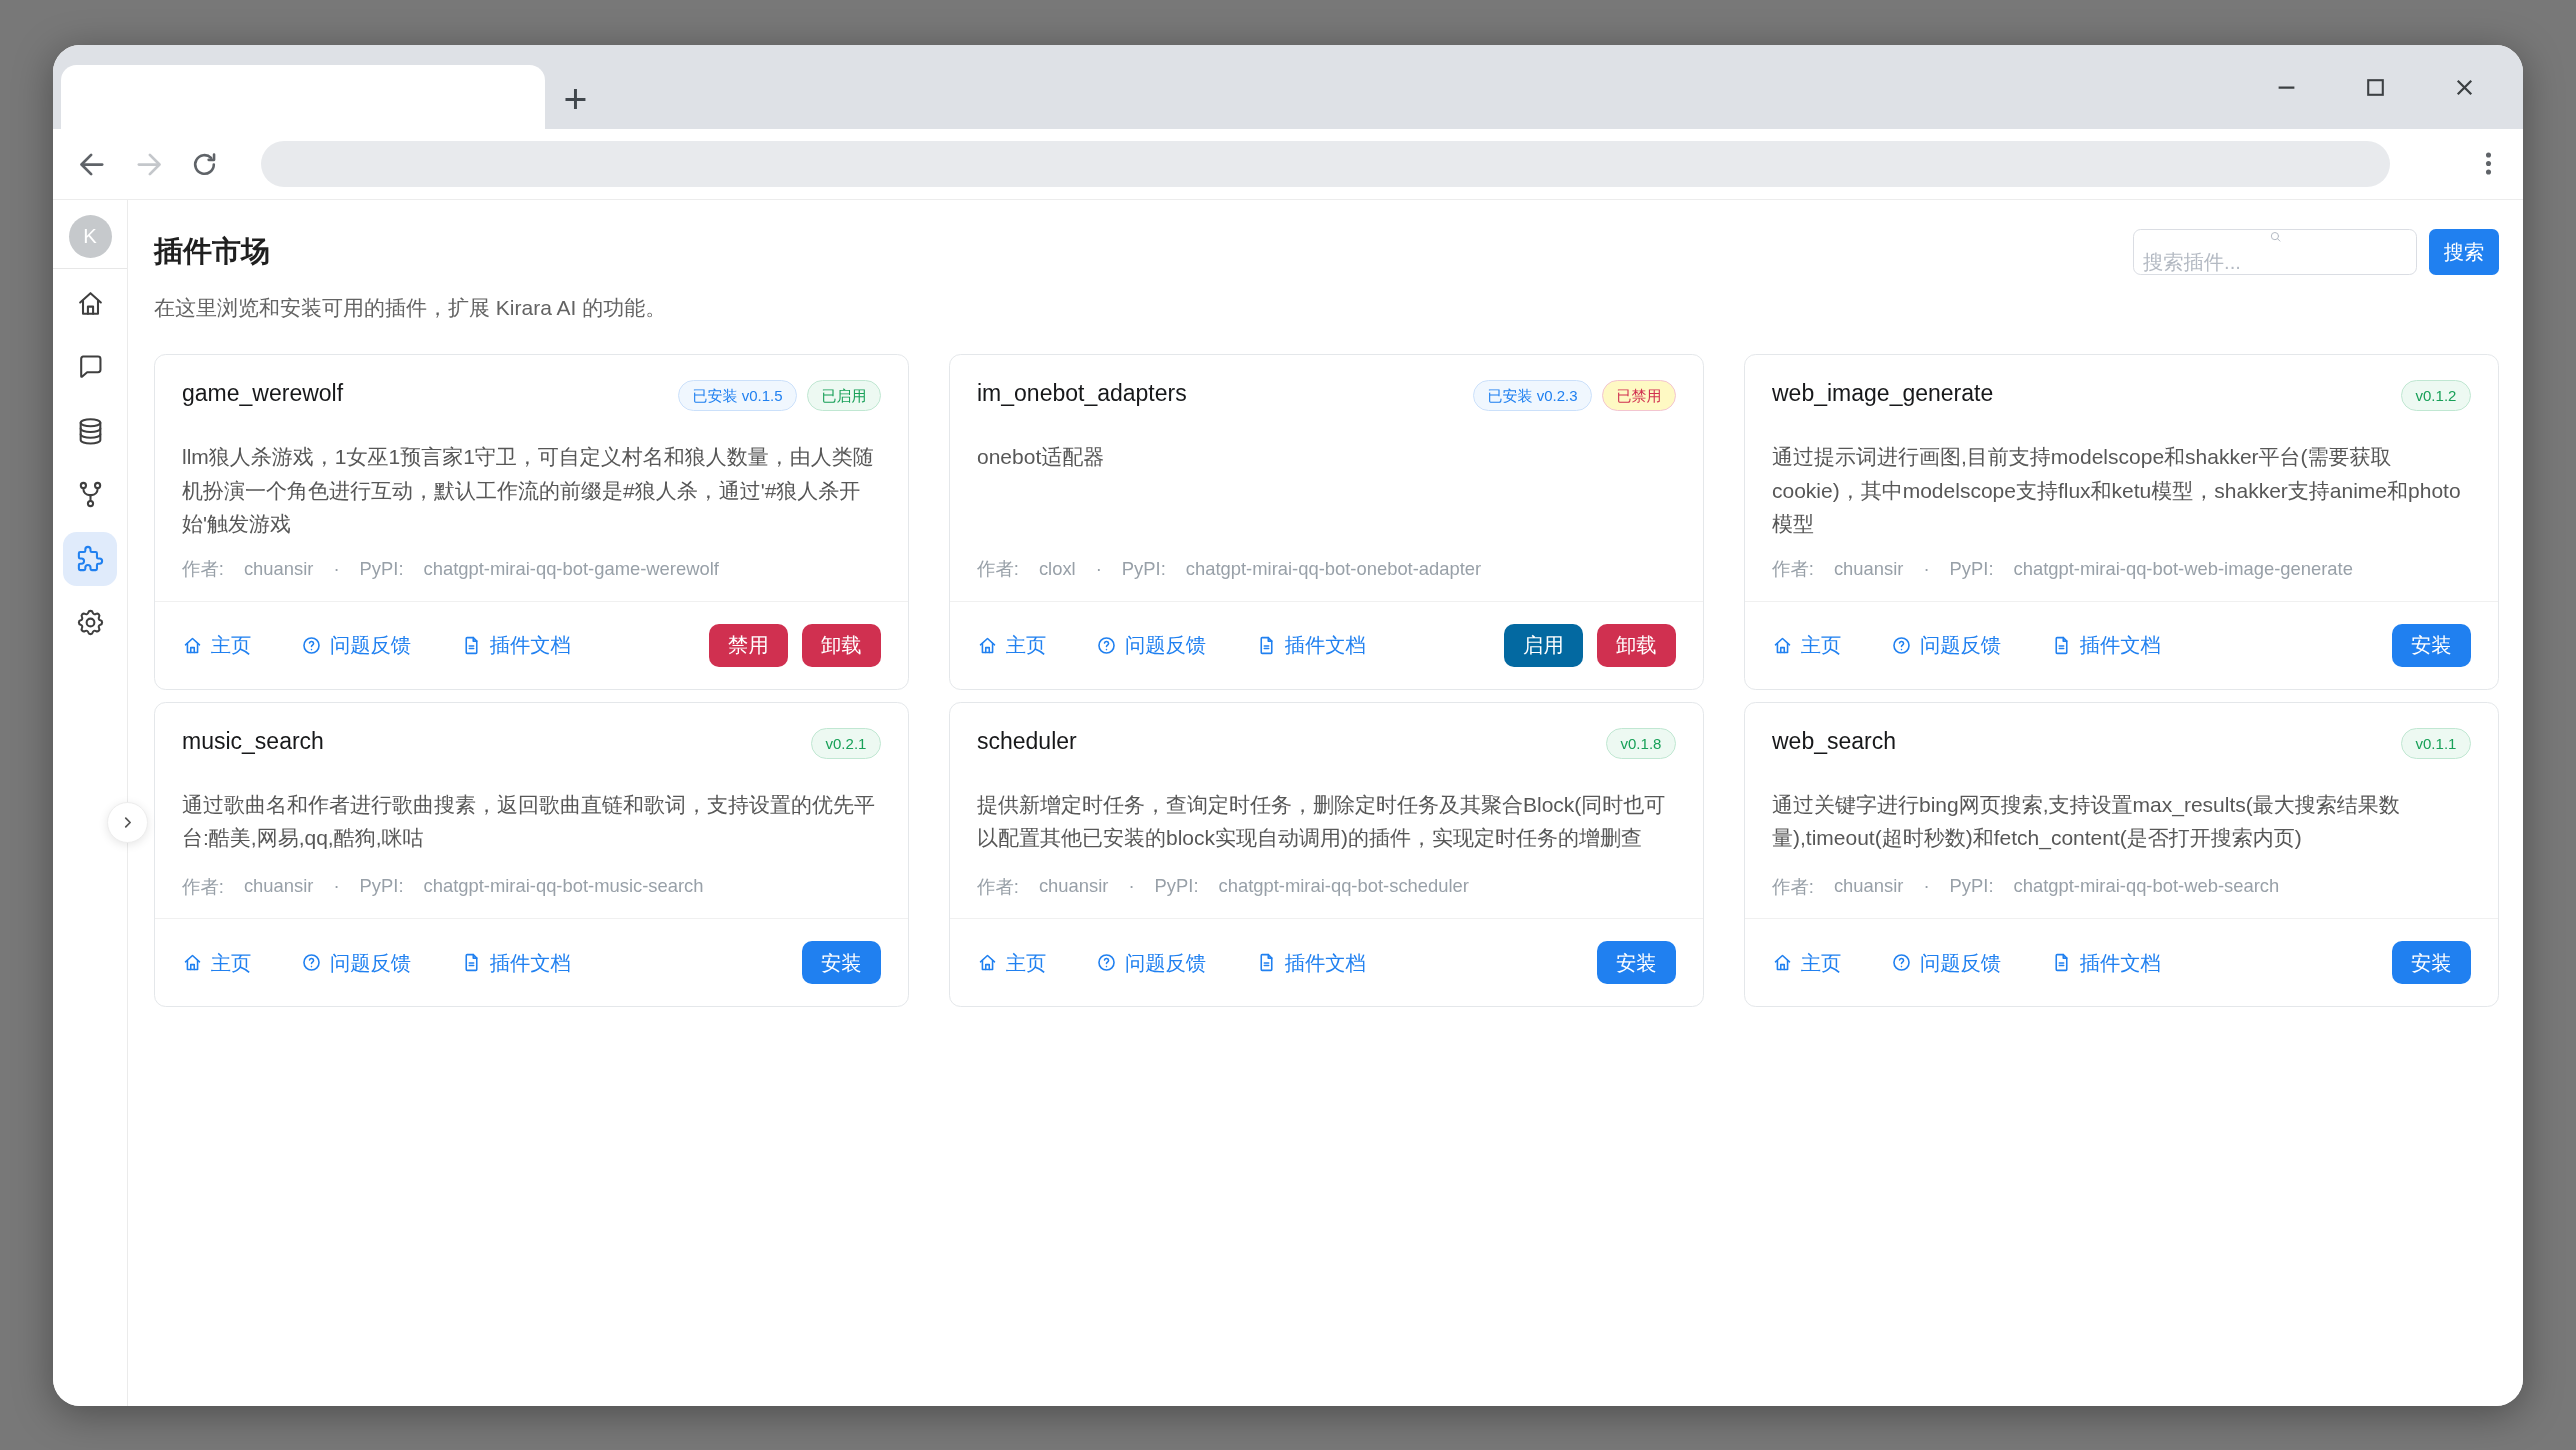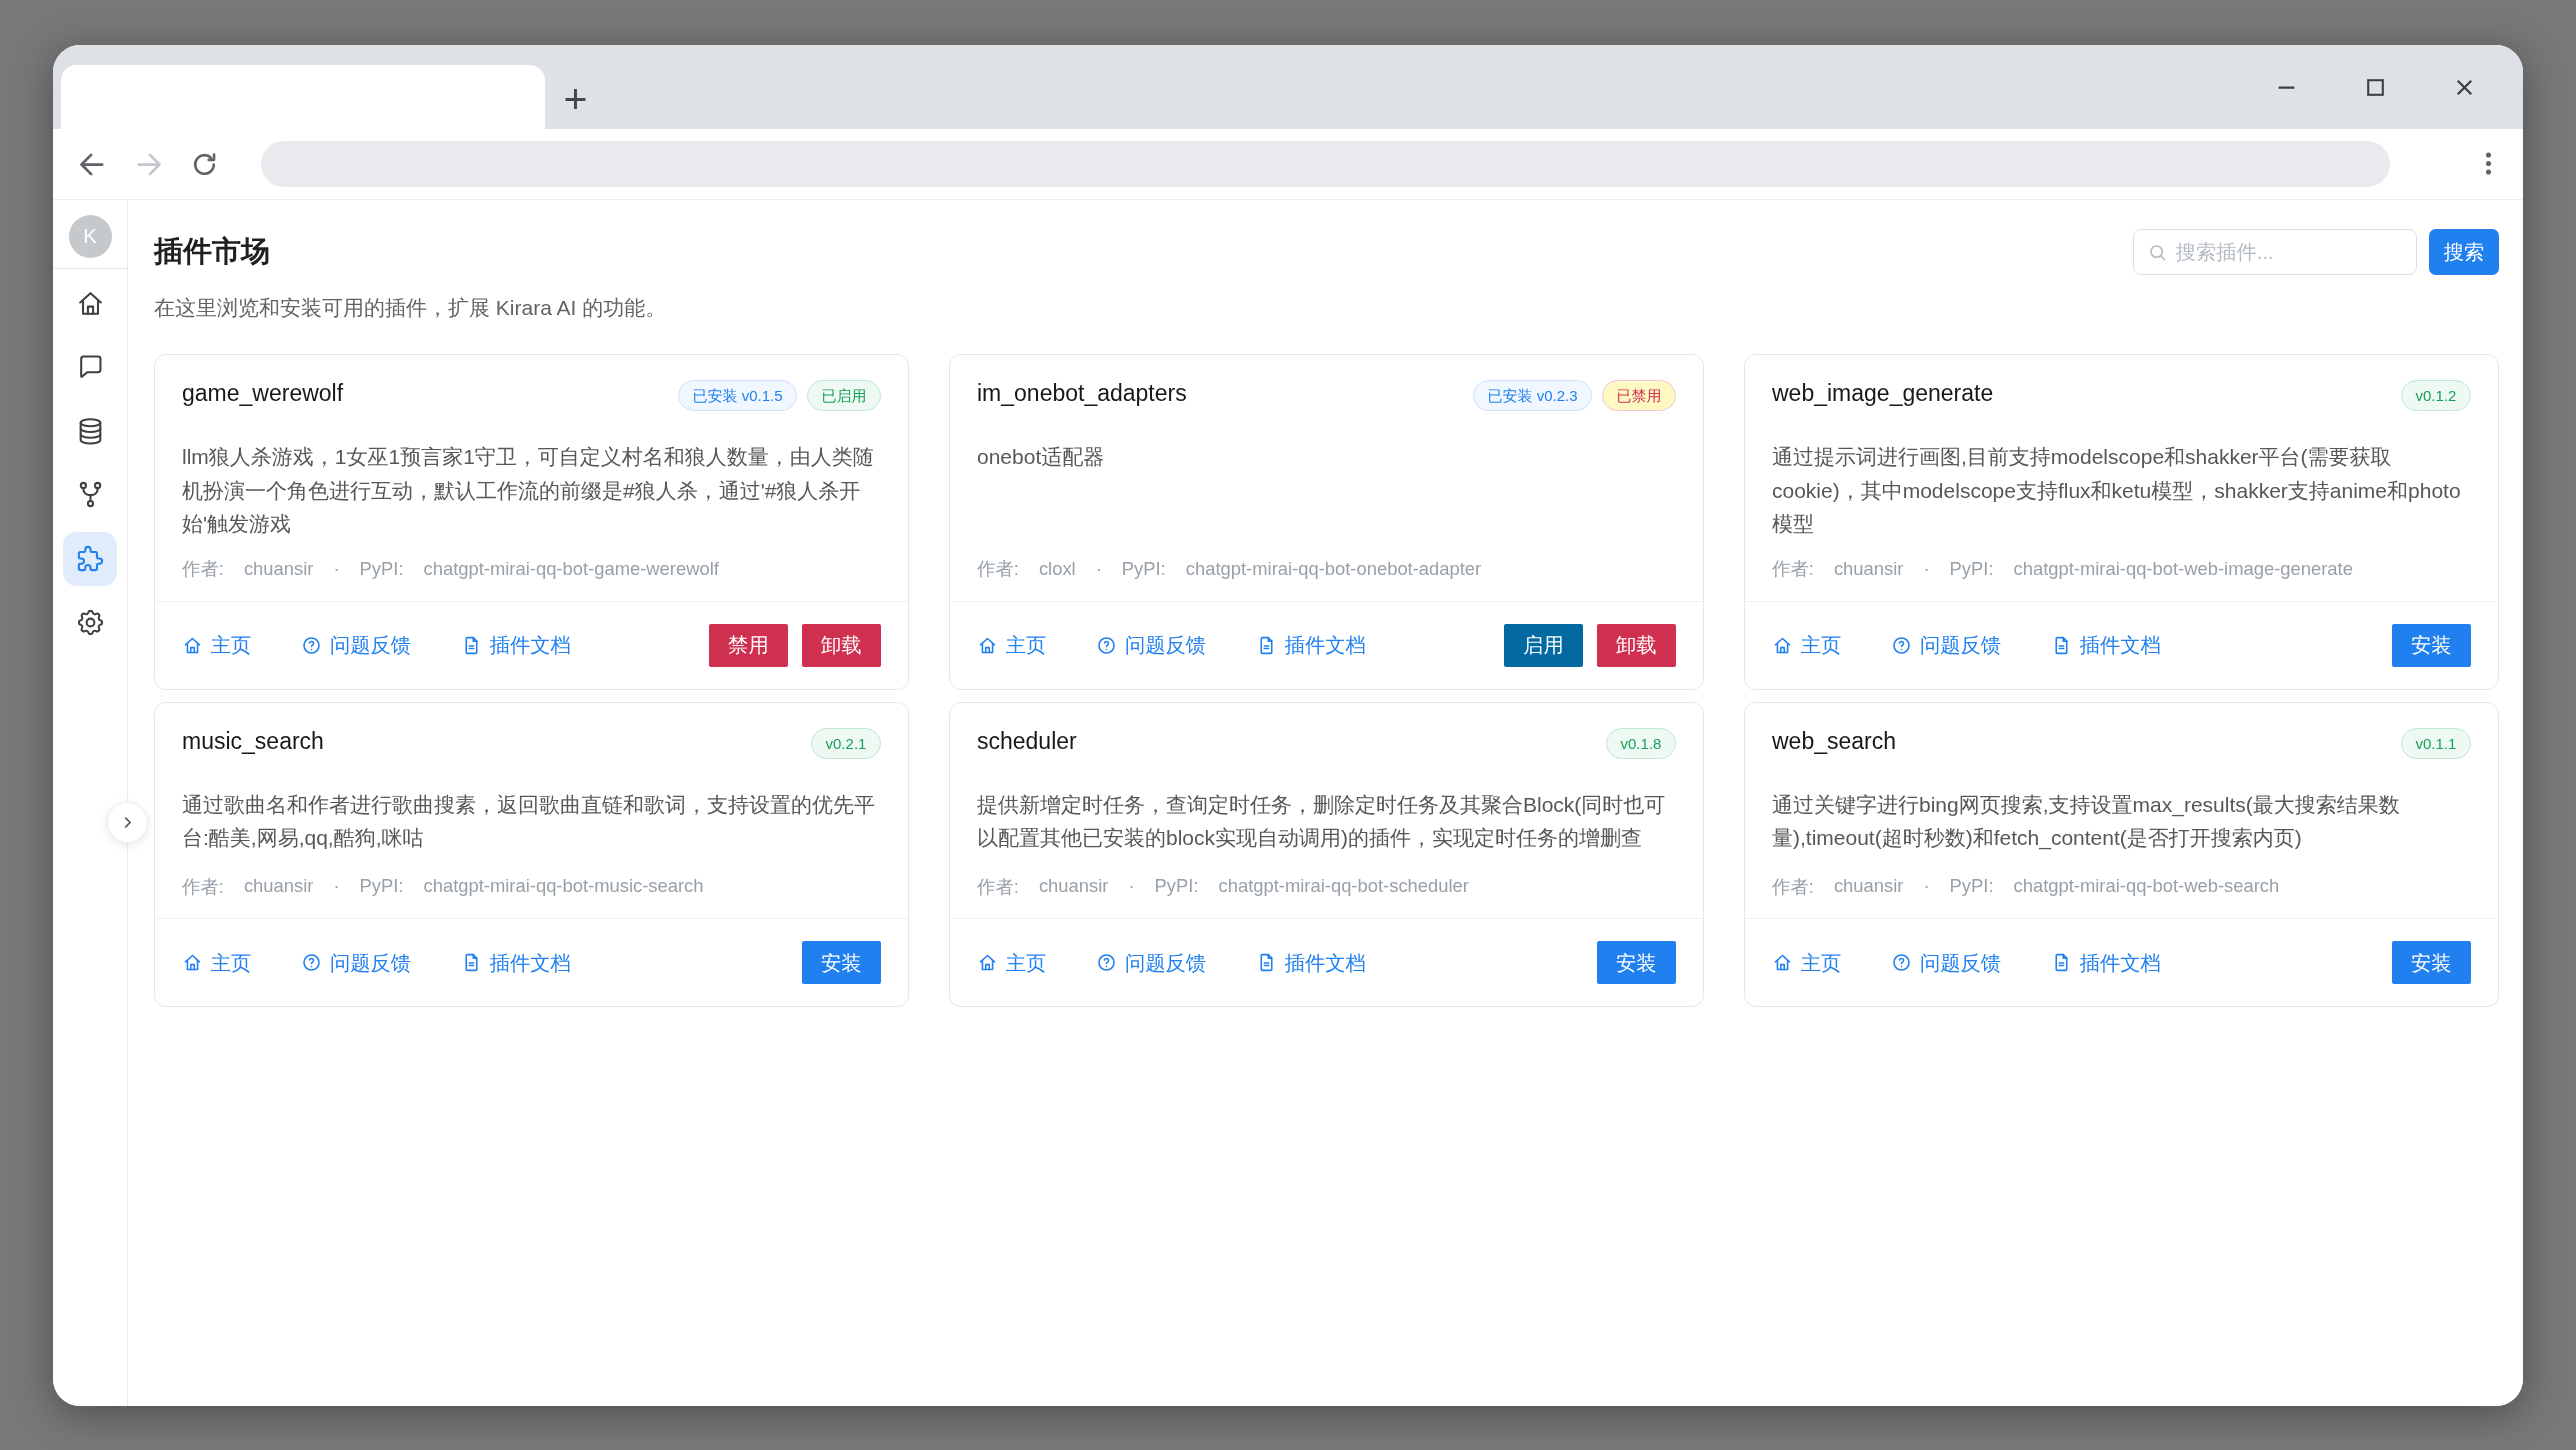--- a/index.html
+++ b/index.html
@@ -69,21 +69,21 @@
     position:absolute; left:54px; top:602px; width:41px; height:41px; border-radius:50%;
     background:#fff; border:1px solid #ededed; box-shadow:0 1.9px 9.7px rgba(0,0,0,.10);
     display:flex; align-items:center; justify-content:center; cursor:pointer; z-index:5;
   }
   .main { flex:1; padding:29px 24px 0 26px; min-width:0; }
   .header-row { display:flex; justify-content:space-between; align-items:center; height:46px; }
   .page-title { font-size:29px; font-weight:600; color:#1f1f1f; }
   .search-area { display:flex; align-items:center; gap:11.6px; }
   .search-box {
     width:284px; height:46px; border:1px solid #dadde3; border-radius:7.7px;
-    display:flex; align-items:center; padding:0 12.6px; gap:7.7px; background:#fff;
+    display:flex; align-items:center; padding:0 12.6px; gap:7.7px; background:#fff;flex-direction:column;
   }
   .search-input { border:none; outline:none; flex:1; font-size:20.3px; color:#333; min-width:0;
     font-family:"Liberation Sans","DejaVu Sans",sans-serif; }
   .search-input::placeholder { color:#b4bac3; }
   .search-btn {
     width:70px; height:46px; background:#2080f0; border:none; border-radius:6.8px;
     color:#fff; font-size:20.3px; cursor:pointer;
     display:flex; align-items:center; justify-content:center;
     font-family:"Liberation Sans","DejaVu Sans",sans-serif;
   }
@@ -109,21 +109,21 @@
   .author-line { font-size:18.4px; color:#98a0a8; display:flex; align-items:center; gap:20px; margin-top:15.5px; flex-wrap:wrap; }
   .card-footer {
     border-top:1px solid #f0f0f0; padding:22px 27px; min-height:64px;
     display:flex; align-items:center; justify-content:space-between;
   }
   .links { display:flex; gap:50px; }
   .link { color:#2080f0; font-size:20.3px; display:flex; align-items:center; gap:7.7px; cursor:pointer; text-decoration:none; }
   .link svg { stroke:#2080f0; }
   .actions { display:flex; gap:13.6px; }
   .btn {
-    height:43px; padding:0 19.4px; border:none; border-radius:2px; color:#fff; font-size:20.3px;
+    height:43px; padding:0 19.4px; border:none; border-radius:10px; color:#fff; font-size:20.3px;
     display:flex; align-items:center; cursor:pointer;
     font-family:"Liberation Sans","DejaVu Sans",sans-serif;
   }
   .btn--error   { background:#d03050; }
   .btn--success { background:#0369a1; }
   .btn--primary { background:#2080f0; }
 </style>
 </head>
 <body>
 

